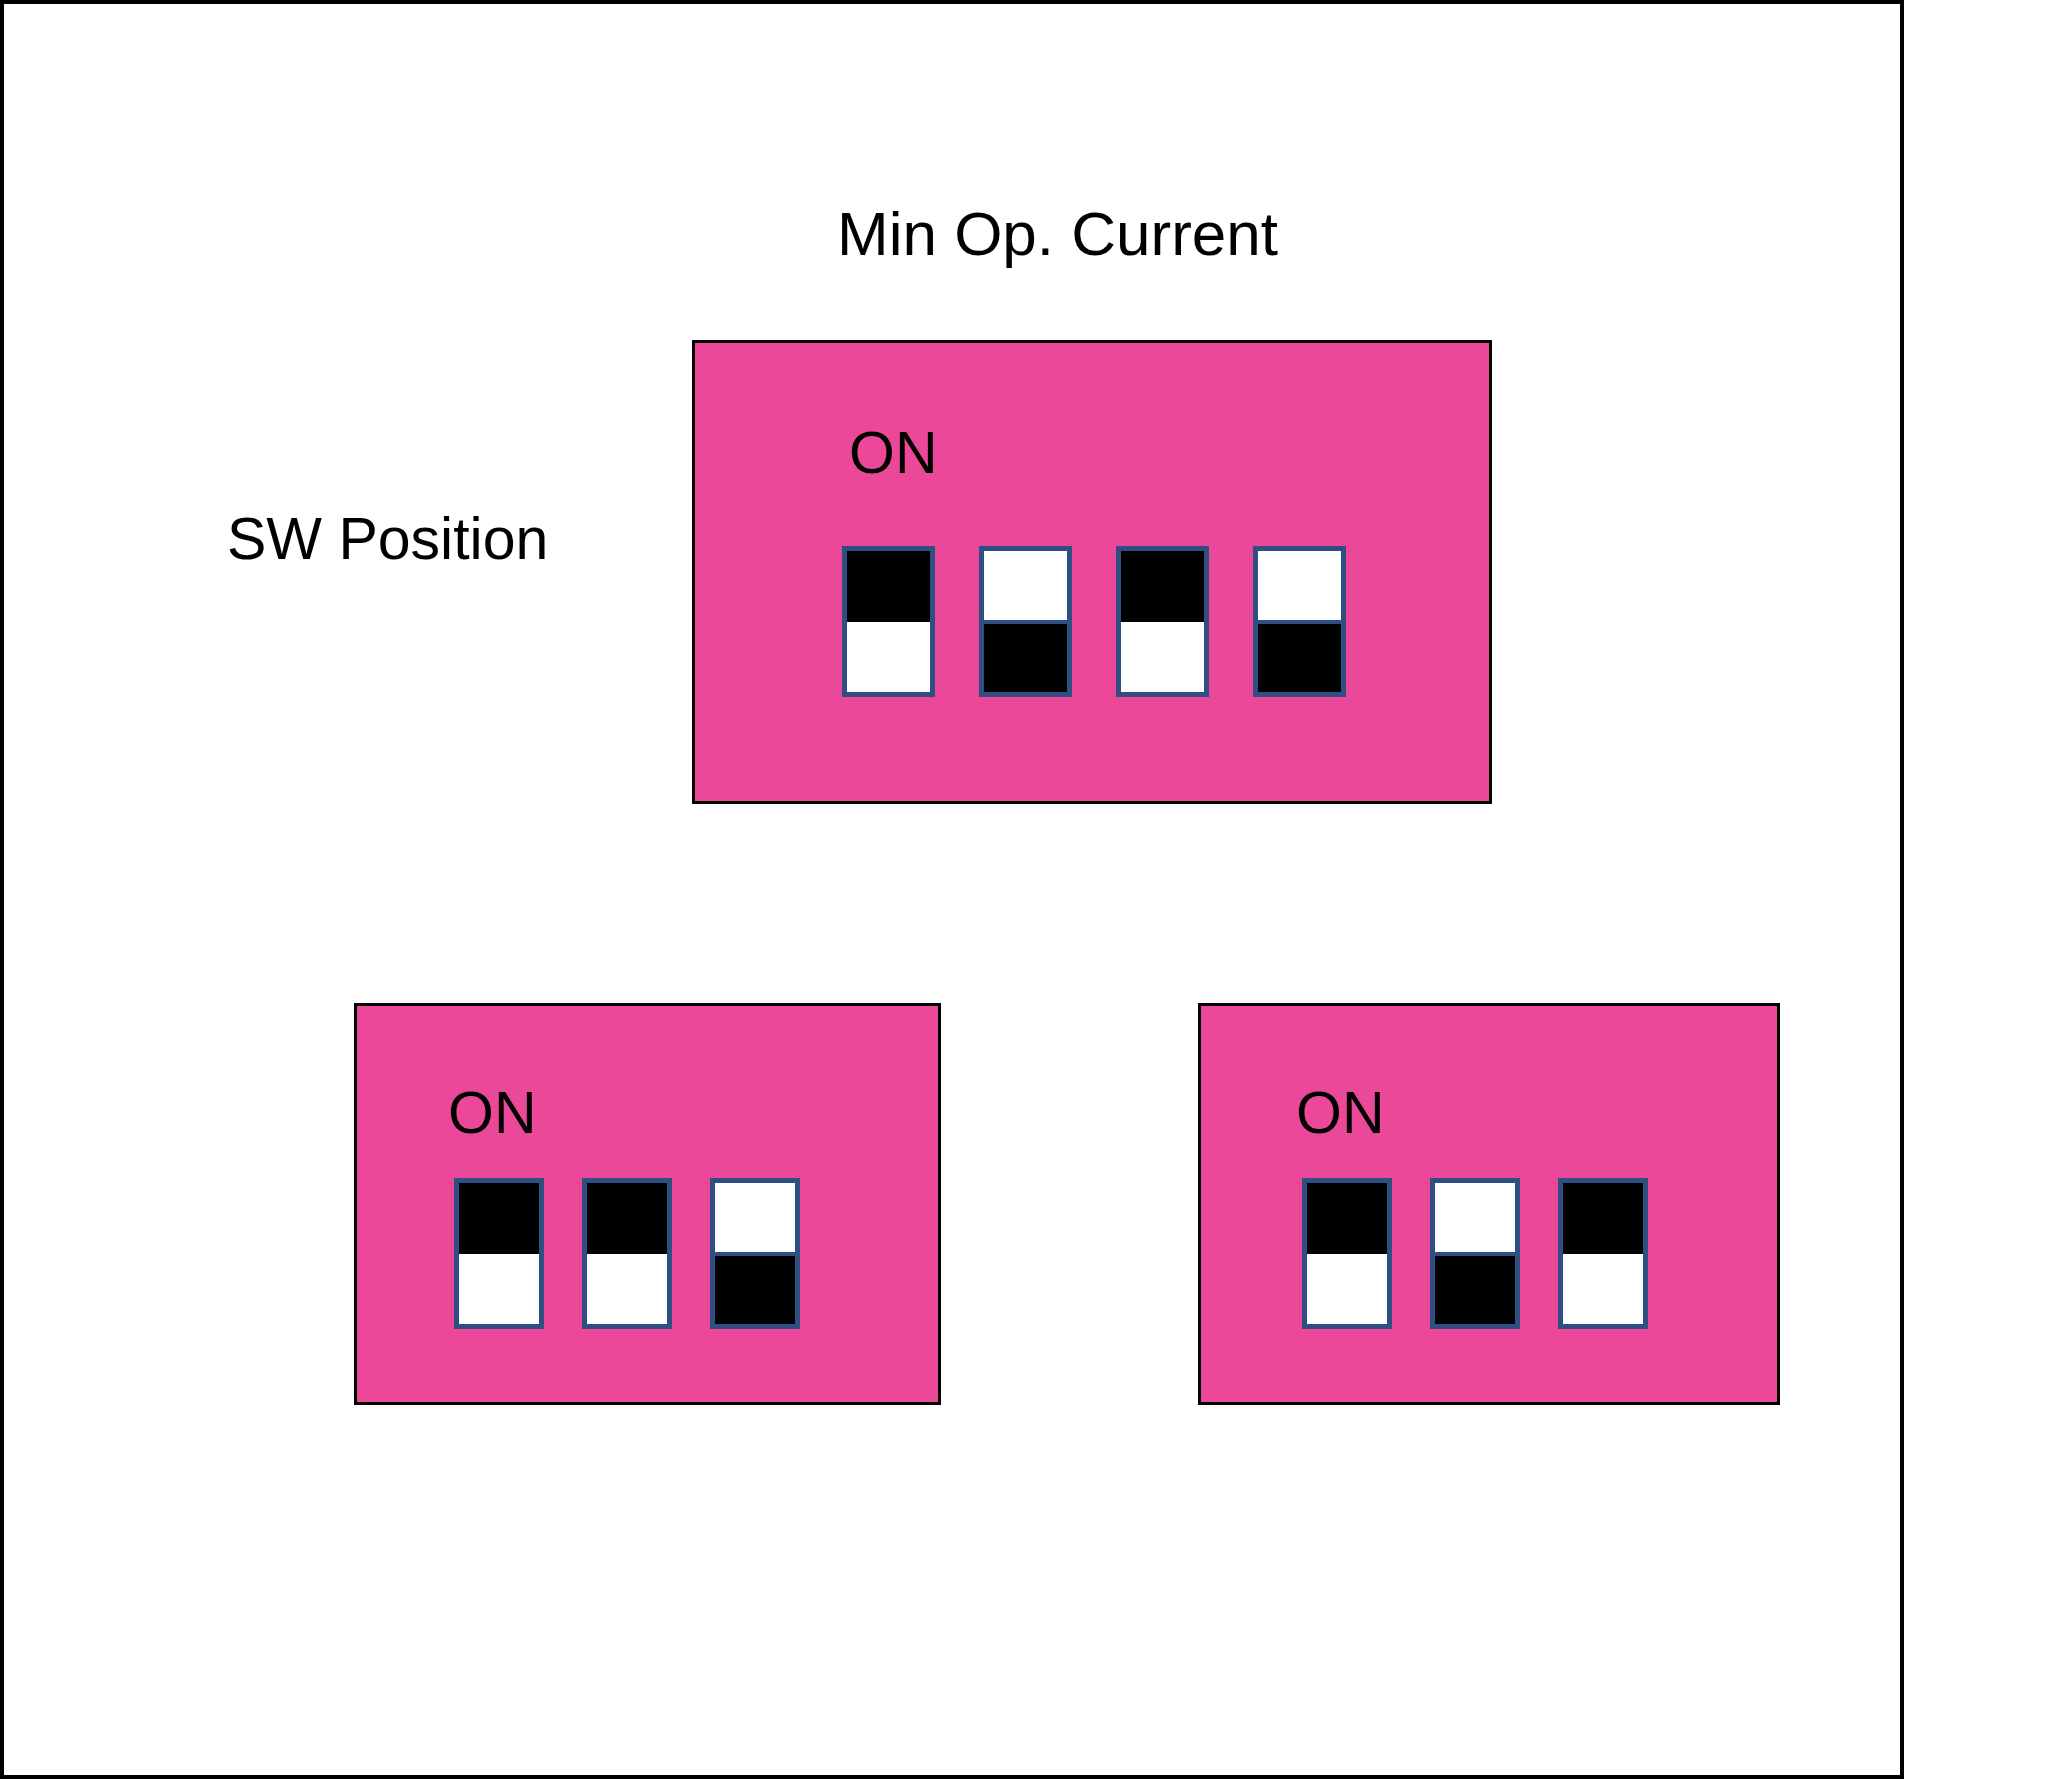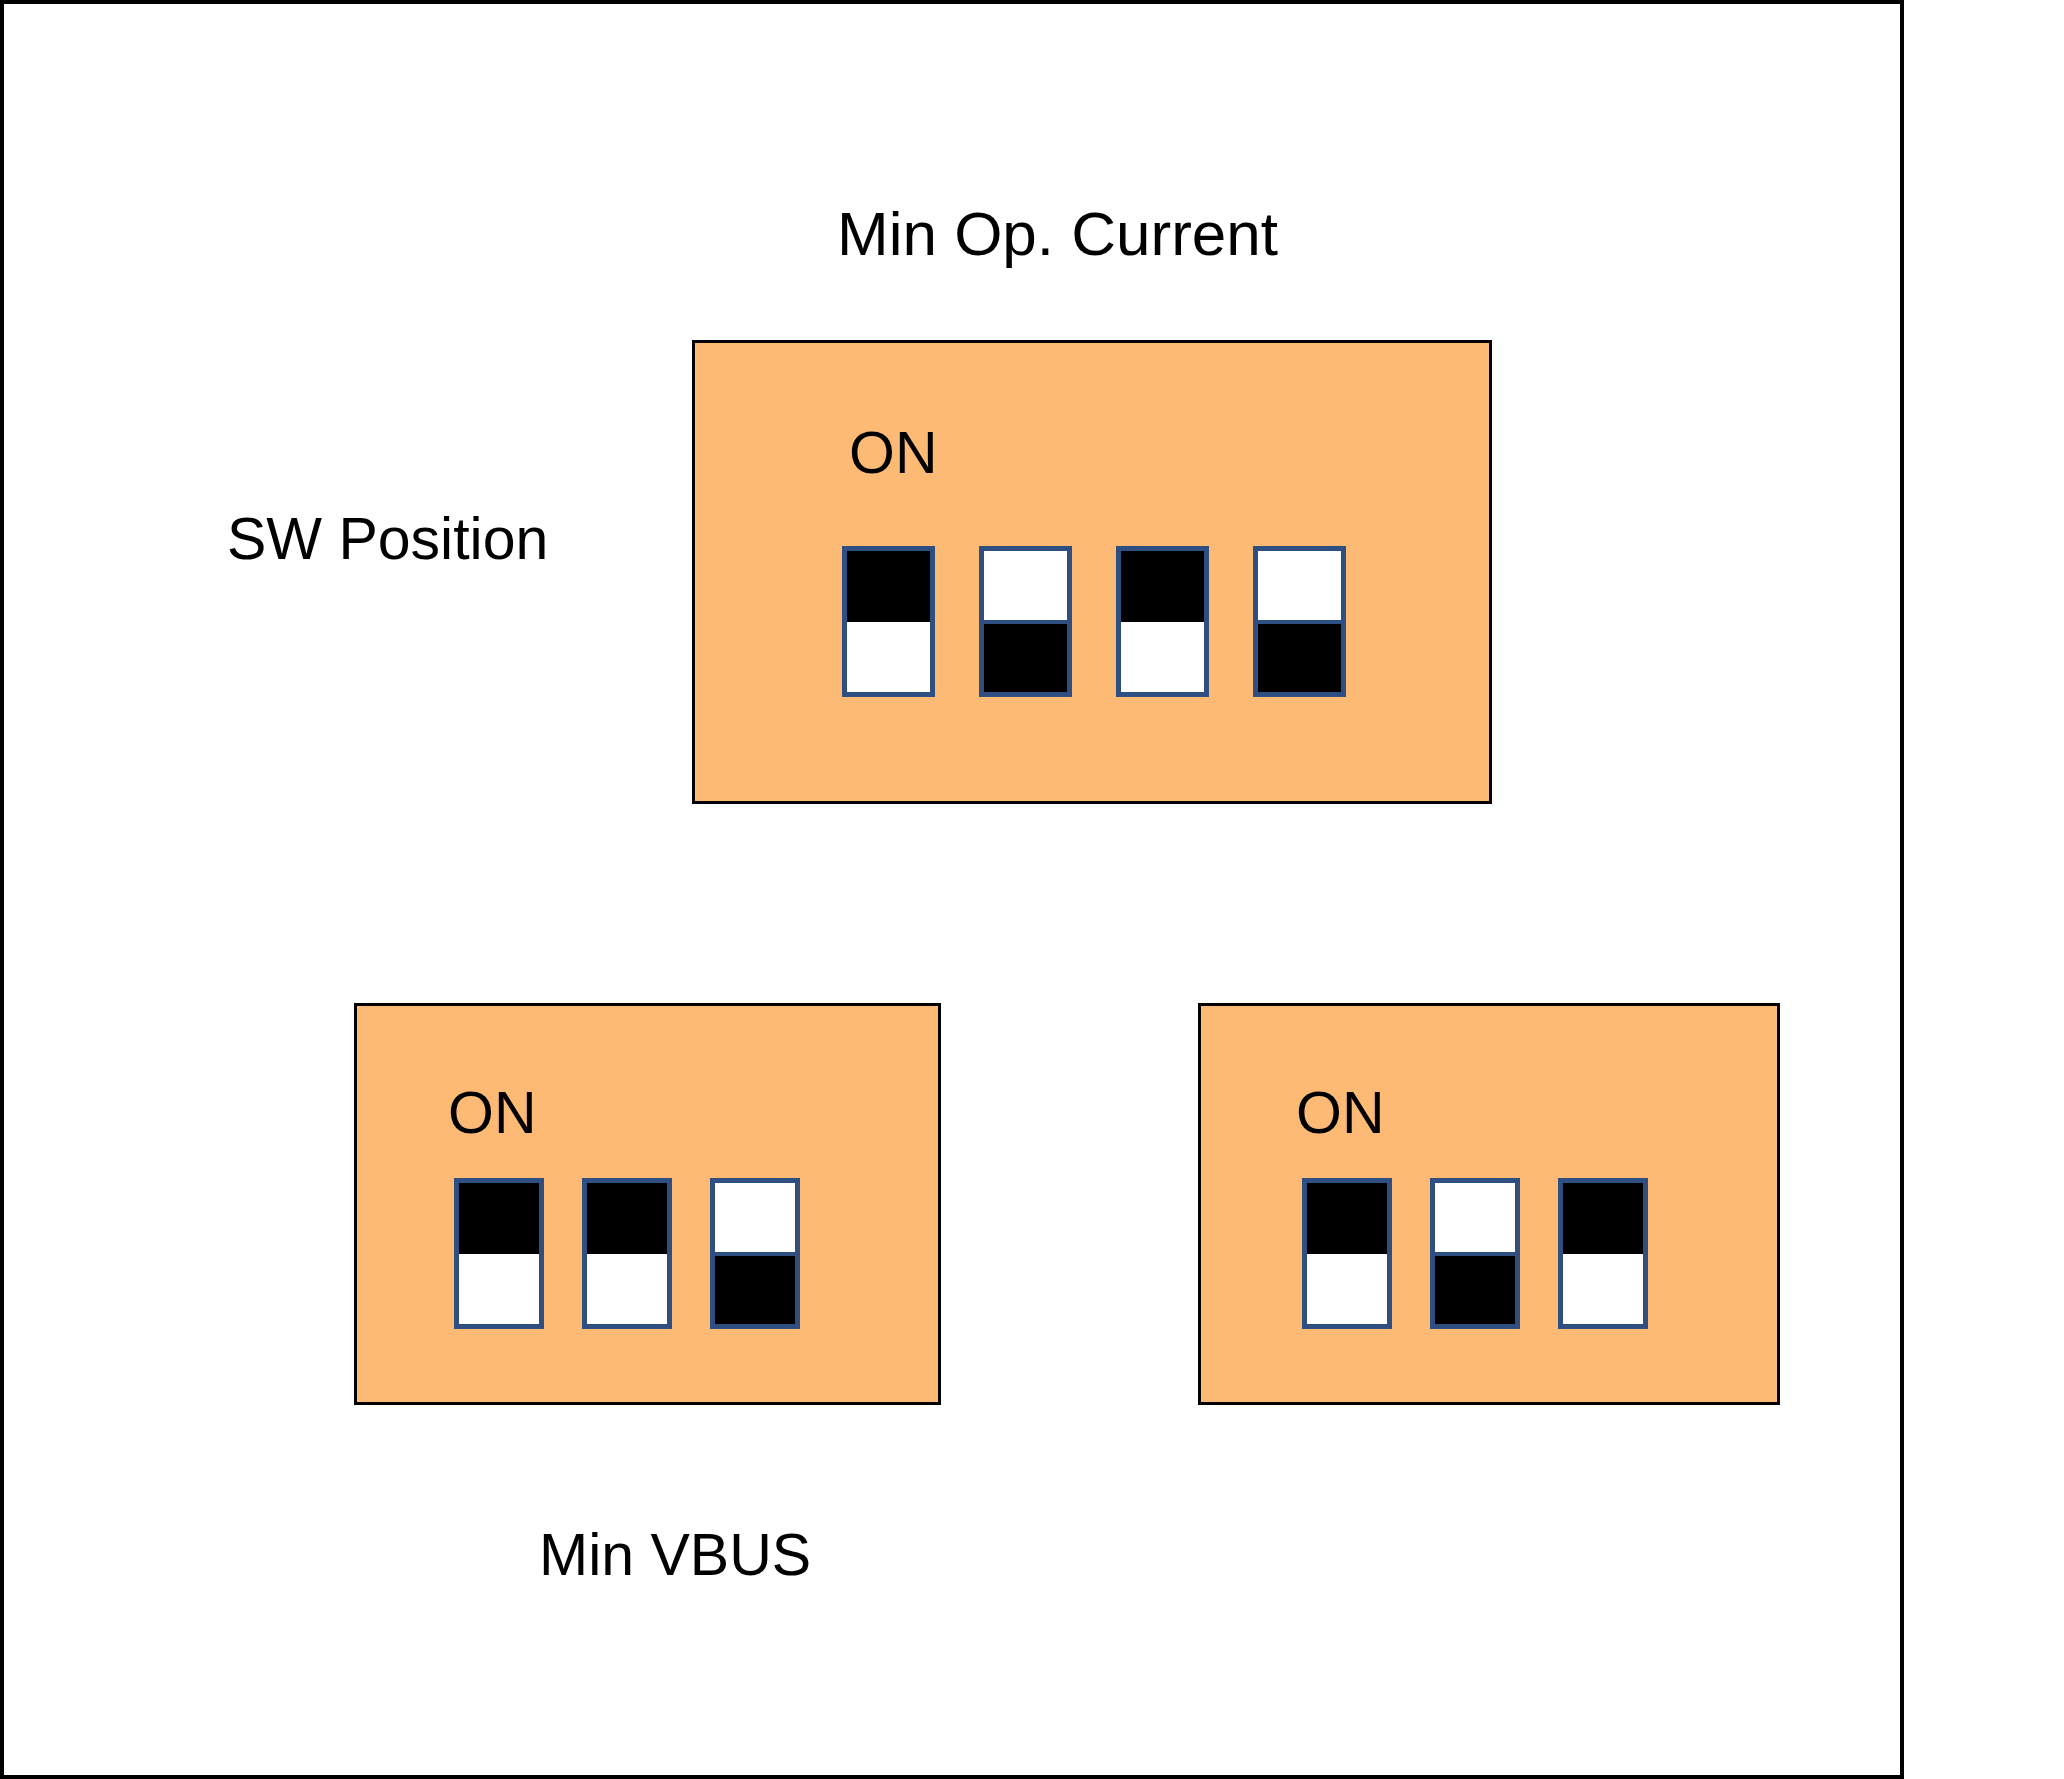--- a/index.html
+++ b/index.html
@@ -30,21 +30,21 @@
     line-height: 1;
   }
   .title-label   { font-size: 62px; }
   .side-label    { font-size: 59px; }
   .caption-label { font-size: 59px; }
   .on-label      { font-size: 59px; }
 
   
   .sw-box {
     position: absolute;
-    background: #fdba74;
+    background: #ec4899;
     border: 3.8px solid #000000;
     box-sizing: border-box;
   }
 
   
   .sw-row {
     position: absolute;
     display: flex;
     align-items: flex-start;
   }
@@ -126,21 +126,20 @@
       </div>
 
       <div class="dip" style="width:90px; height:151px;">
         <div class="cell top"></div>
         <div class="cell bottom filled"></div>
       </div>
 
     </div>
   </div>
 
-  <div class="label caption-label" style="left:535px; top:1522px;">Min VBUS</div>
 
   <div class="sw-box" style="left:1194px; top:999px; width:582px; height:402px;">
 
     <div class="label on-label" style="left:95px; top:78px;">ON</div>
 
     <div class="sw-row" style="left:101px; top:172px; gap:38px;">
 
       <div class="dip" style="width:90px; height:151px;">
         <div class="cell top filled"></div>
         <div class="cell bottom"></div>

